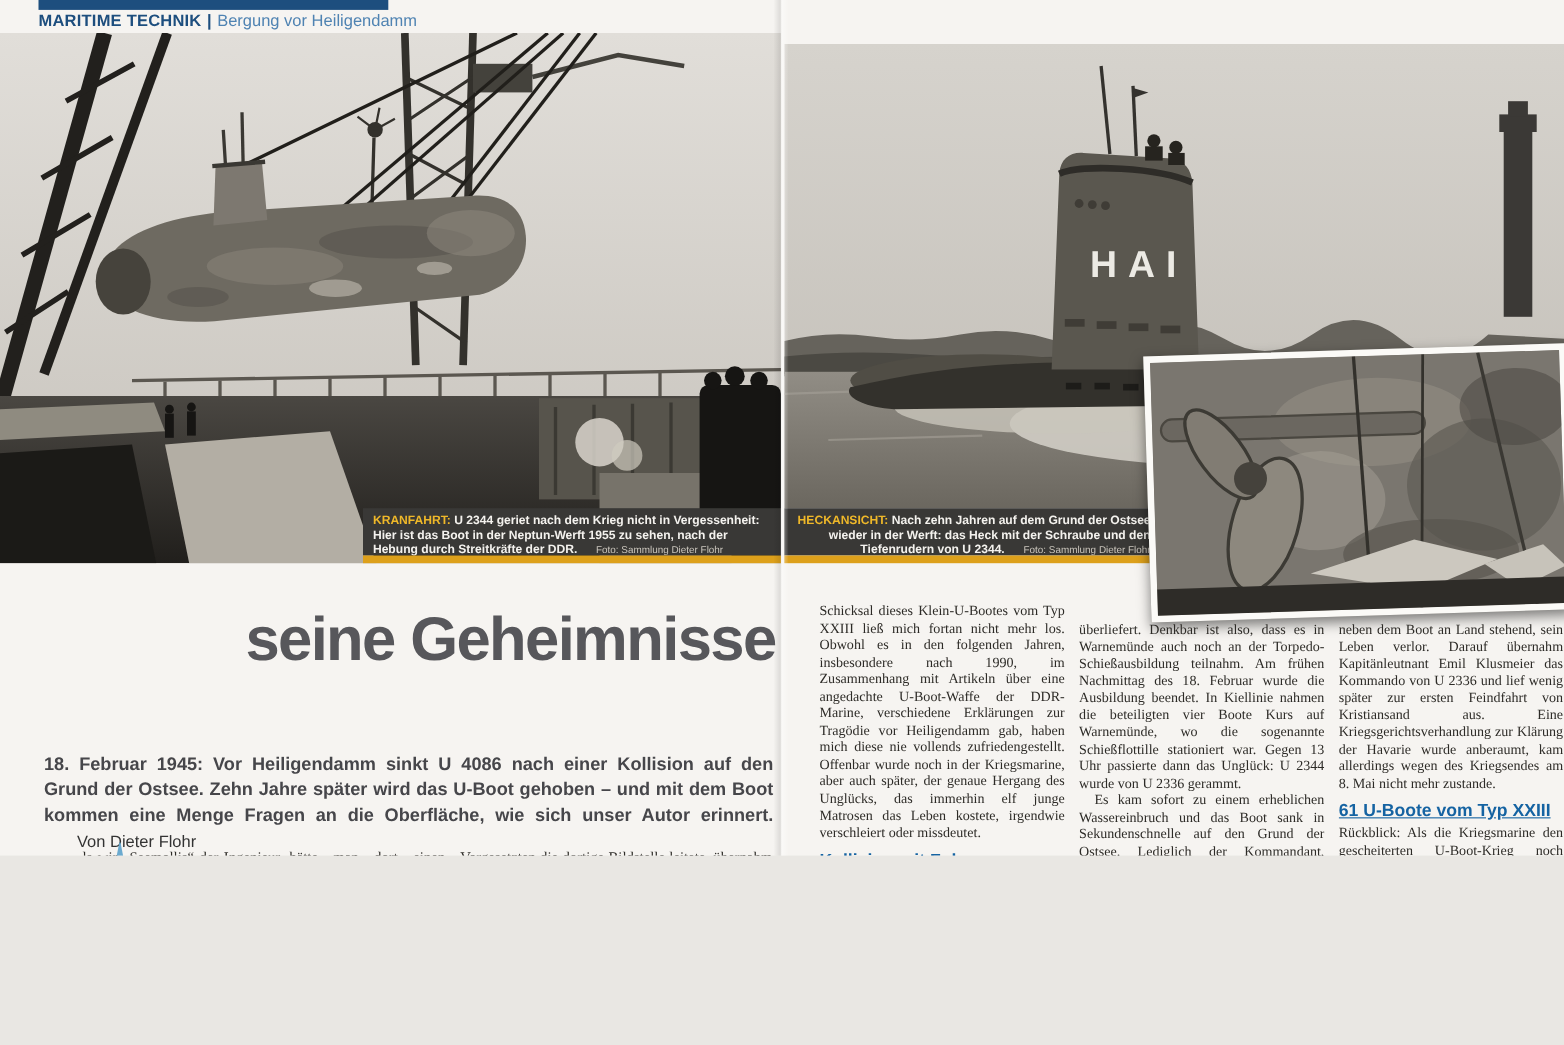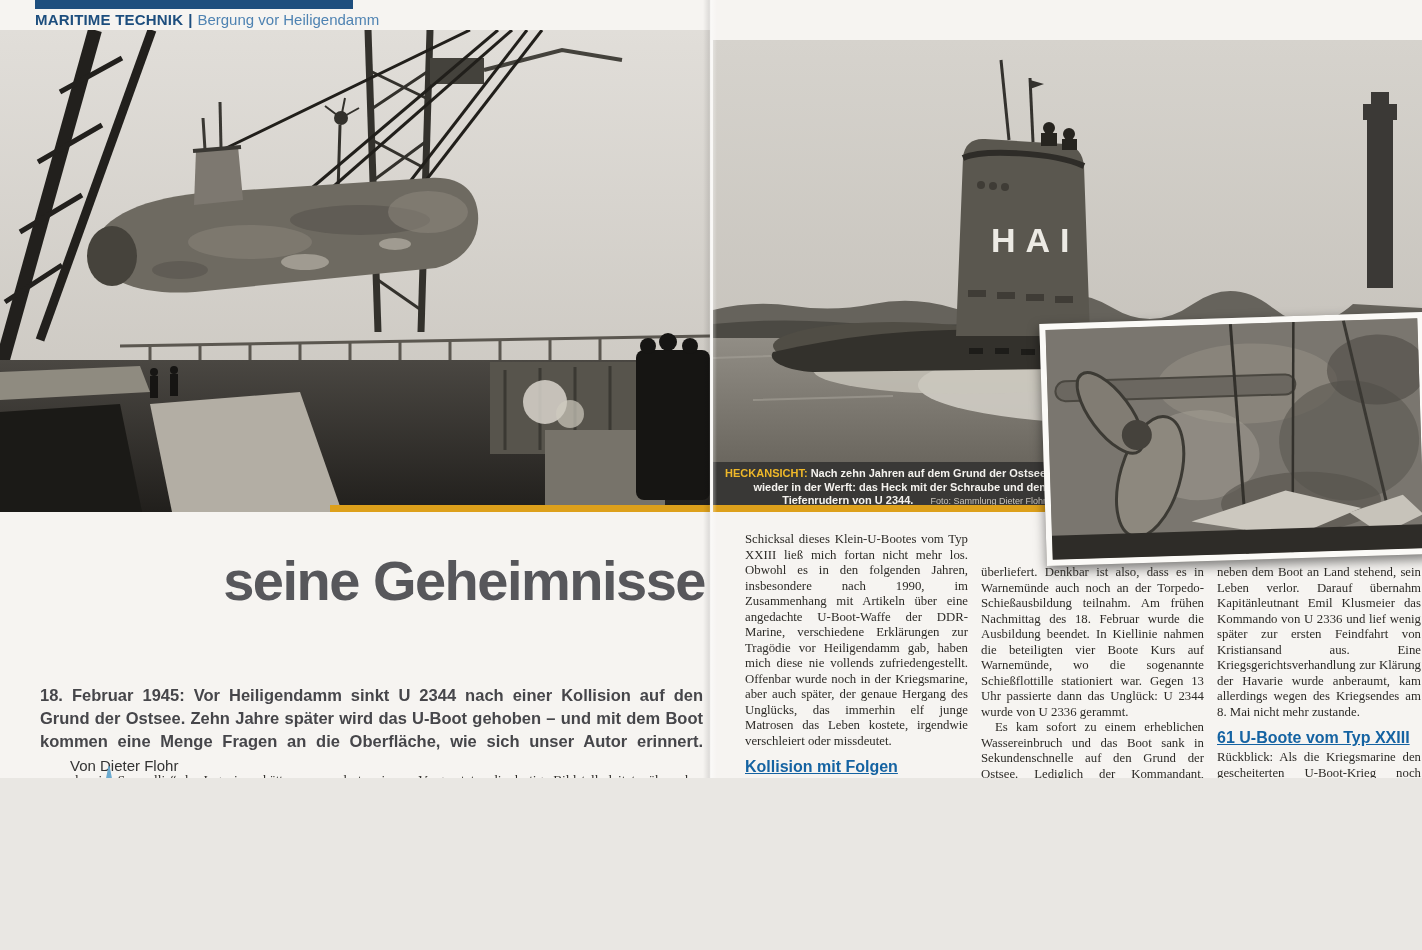--- a/index.html
+++ b/index.html
@@ -49,21 +49,21 @@
   
   .col{position:absolute;text-align:justify;font-family:"Liberation Serif",serif;
        color:#2d2b27;overflow:hidden;}
   .col p{margin:0;}
   .col p.indent{text-indent:14px;}
   .lcol{font-size:13.4px;line-height:16.2px;}
   .rcol{font-size:12.8px;line-height:15.5px;}
   #l-col1{left:35px;top:772px;width:224px;height:133px;}
   #l-col2{left:263px;top:772px;width:224px;height:133px;}
   #l-col3{left:491px;top:772px;width:211px;height:133px;}
-  #r-col1{left:745px;top:532px;width:223px;height:377px;}
+  #r-col1{left:745px;top:548px;width:223px;height:377px;}
   #r-col2{left:981px;top:565px;width:223px;height:340px;}
   #r-col3{left:1217px;top:565px;width:204px;height:340px;}
   .subhead{font-family:"Liberation Sans",sans-serif;font-weight:bold;font-size:16px;
            line-height:19px;color:#1563a2;margin:8px 0 3px 0 !important;text-align:left;text-decoration:underline;}
   .dropcap{float:left;font-family:"Liberation Serif",serif;font-weight:bold;
            font-size:47px;line-height:40px;color:#7796aa;margin:2px 6px 0 0;}
   
   .pagenum{font-weight:bold;font-size:15px;color:#1b1b1b;}
   #pagenum-left{left:36px;top:898px;}
   #pagenum-right{right:12px;top:874px;}
@@ -166,20 +166,25 @@
         <circle cx="668" cy="312" r="9"></circle>
         <circle cx="690" cy="316" r="8"></circle>
       <rect x="150" y="346" width="8" height="22"></rect>
         <circle cx="154" cy="342" r="4"></circle>
       <rect x="170" y="344" width="8" height="22"></rect>
         <circle cx="174" cy="340" r="4"></circle>
     </g>
     <path d="M0,382 L120,374 L142,482 L0,482 Z" fill="#1b1a17"></path>
   </svg>
 
+  <div class="abs capbar" id="left-capbar">
+    <span class="clabel">KRANFAHRT:</span>
+    <span>U 2344 geriet nach dem Krieg nicht in Vergessenheit: Hier ist das Boot in der Neptun-Werft 1955 zu sehen, nach der Hebung durch Streitkräfte der DDR.</span>
+    <span class="ccredit">Foto: Sammlung Dieter Flohr</span>
+  </div>
   <div class="abs" id="left-capbar-rule"></div>
 
   <svg class="abs photo" id="right-photo" viewBox="0 0 709 422" preserveAspectRatio="none">
     <defs>
       <linearGradient id="rpSky" x1="0" y1="0" x2="0" y2="1">
         <stop offset="0" stop-color="#d6d3cd"></stop>
           <stop offset="1" stop-color="#c2beb7"></stop>
       </linearGradient>
       <linearGradient id="rpSea" x1="0" y1="0" x2="0" y2="1">
         <stop offset="0" stop-color="#918d85"></stop>
@@ -256,21 +261,21 @@
       <path d="M140,196 L235,168 L310,188 L240,215 Z" fill="#ccc8bf"></path>
       <path d="M298,192 L352,176 L372,196 L330,215 Z" fill="#c7c3ba"></path>
       <rect x="0" y="206" width="372" height="24" fill="#2e2c28"></rect>
     </svg>
   </div>
 
   <div class="abs" id="headline">
     <span class="l2">seine Geheimnisse</span>
   </div>
   <div class="abs" id="lead">
-    <span>18. Februar 1945: Vor Heiligendamm sinkt U 2344 nach einer Kollision auf den Grund der Ostsee. Zehn Jahre später wird das U-Boot gehoben – und mit dem Boot kommen eine Menge Fragen an die Oberfläche, wie sich unser Autor erinnert.</span>
+    <span>18. Februar 1945: Vor Heiligendamm sinkt U 4086 nach einer Kollision auf den Grund der Ostsee. Zehn Jahre später wird das U-Boot gehoben – und mit dem Boot kommen eine Menge Fragen an die Oberfläche, wie sich unser Autor erinnert.</span>
     <span class="byline">Von Dieter Flohr</span>
   </div>
 
   <div class="col lcol" id="l-col1">
     <p><span class="dropcap">A</span><span>ls wir „Seemollis“ der Ingenieur-Offiziers-Lehranstalt in Kühlungsborn häufig mit der Kleinbahn fuhren, konnten wir neben der kleinen evangelischen Waldkirche ein Kriegsgräberfeld sehen. Die mit Birkenkreuzen bestückten, in Reih und Glied angeordneten Gräber waren damals gepflegt, eines davon lag vor der Reihe, so als</span></p>
   </div>
   <div class="col lcol" id="l-col2">
     <p>hätte man dort einen Vorgesetzten begraben. Ältere Kameraden wollten wissen, dass es sich wohl um Angehörige der Besatzung eines U-Bootes gehandelt habe, das vor Heiligendamm noch in den letzten Tagen des Krieges gesunken war.</p>
     <p class="indent">Viele Jahre später, als ich 1960 in das Kommando der Volksmarine versetzt wurde und</p>
   </div>

